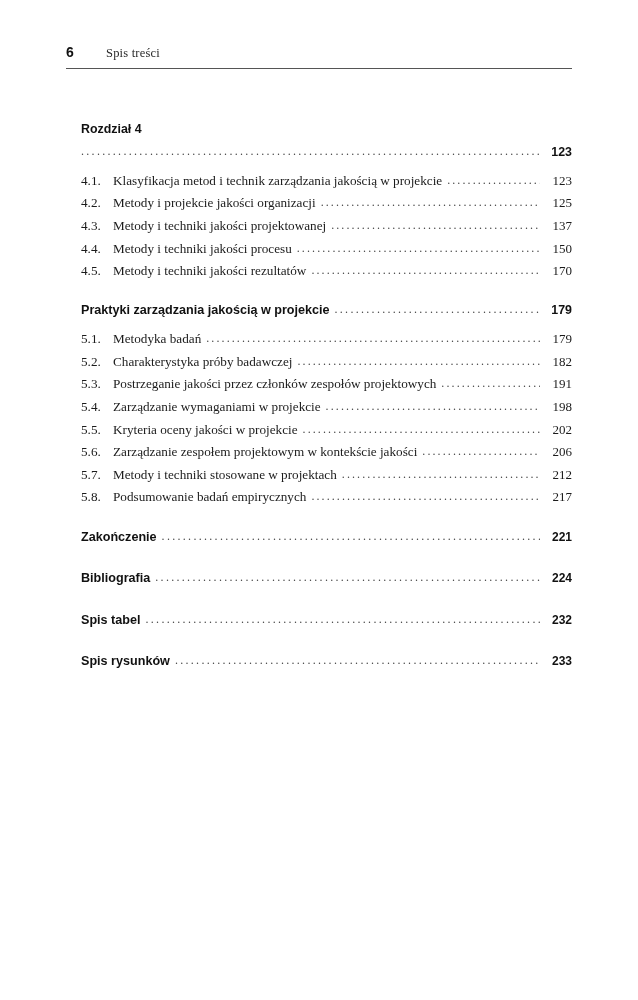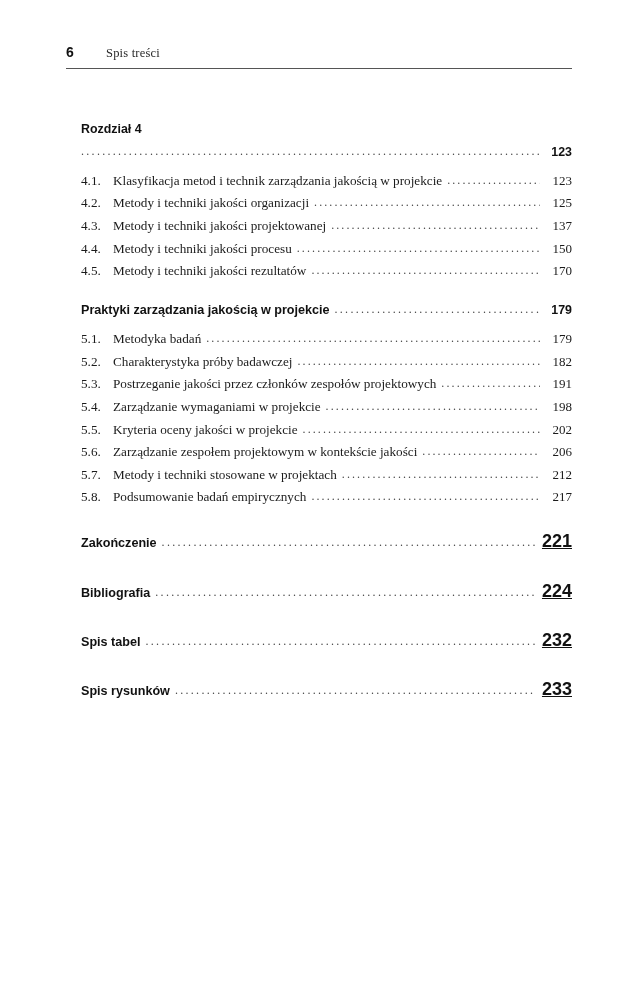--- a/index.html
+++ b/index.html
@@ -164,22 +164,21 @@
   .row.back .leader {
     font-family: "Liberation Serif", serif;
     font-weight: normal;
     font-size: 12px;
     letter-spacing: 2.3px;
     color: #4a4a4a;
   }
   .row.back .page-no {
     font-family: "Liberation Sans", sans-serif;
     font-weight: bold;
-    font-size: 18px;
-    text-decoration: underline;
+    font-size: 12px;
   }
 </style>
 </head>
 <body>
 
 <div class="page">
 
   <div class="header">
     <div class="folio">6</div>
     <div class="running-title">Spis treści</div>
@@ -197,21 +196,21 @@
 
       <div class="sections">
         <div class="row section">
           <span class="num">4.1.</span>
           <span class="title">Klasyfikacja metod i technik zarządzania jakością w projekcie</span>
           <span class="leader">........................................................................................................</span>
           <span class="page-no">123</span>
         </div>
         <div class="row section">
           <span class="num">4.2.</span>
-          <span class="title">Metody i techniki jakości organizacji</span>
+          <span class="title">Metody i projekcie jakości organizacji</span>
           <span class="leader">........................................................................................................</span>
           <span class="page-no">125</span>
         </div>
         <div class="row section">
           <span class="num">4.3.</span>
           <span class="title">Metody i techniki jakości projektowanej</span>
           <span class="leader">........................................................................................................</span>
           <span class="page-no">137</span>
         </div>
         <div class="row section">

